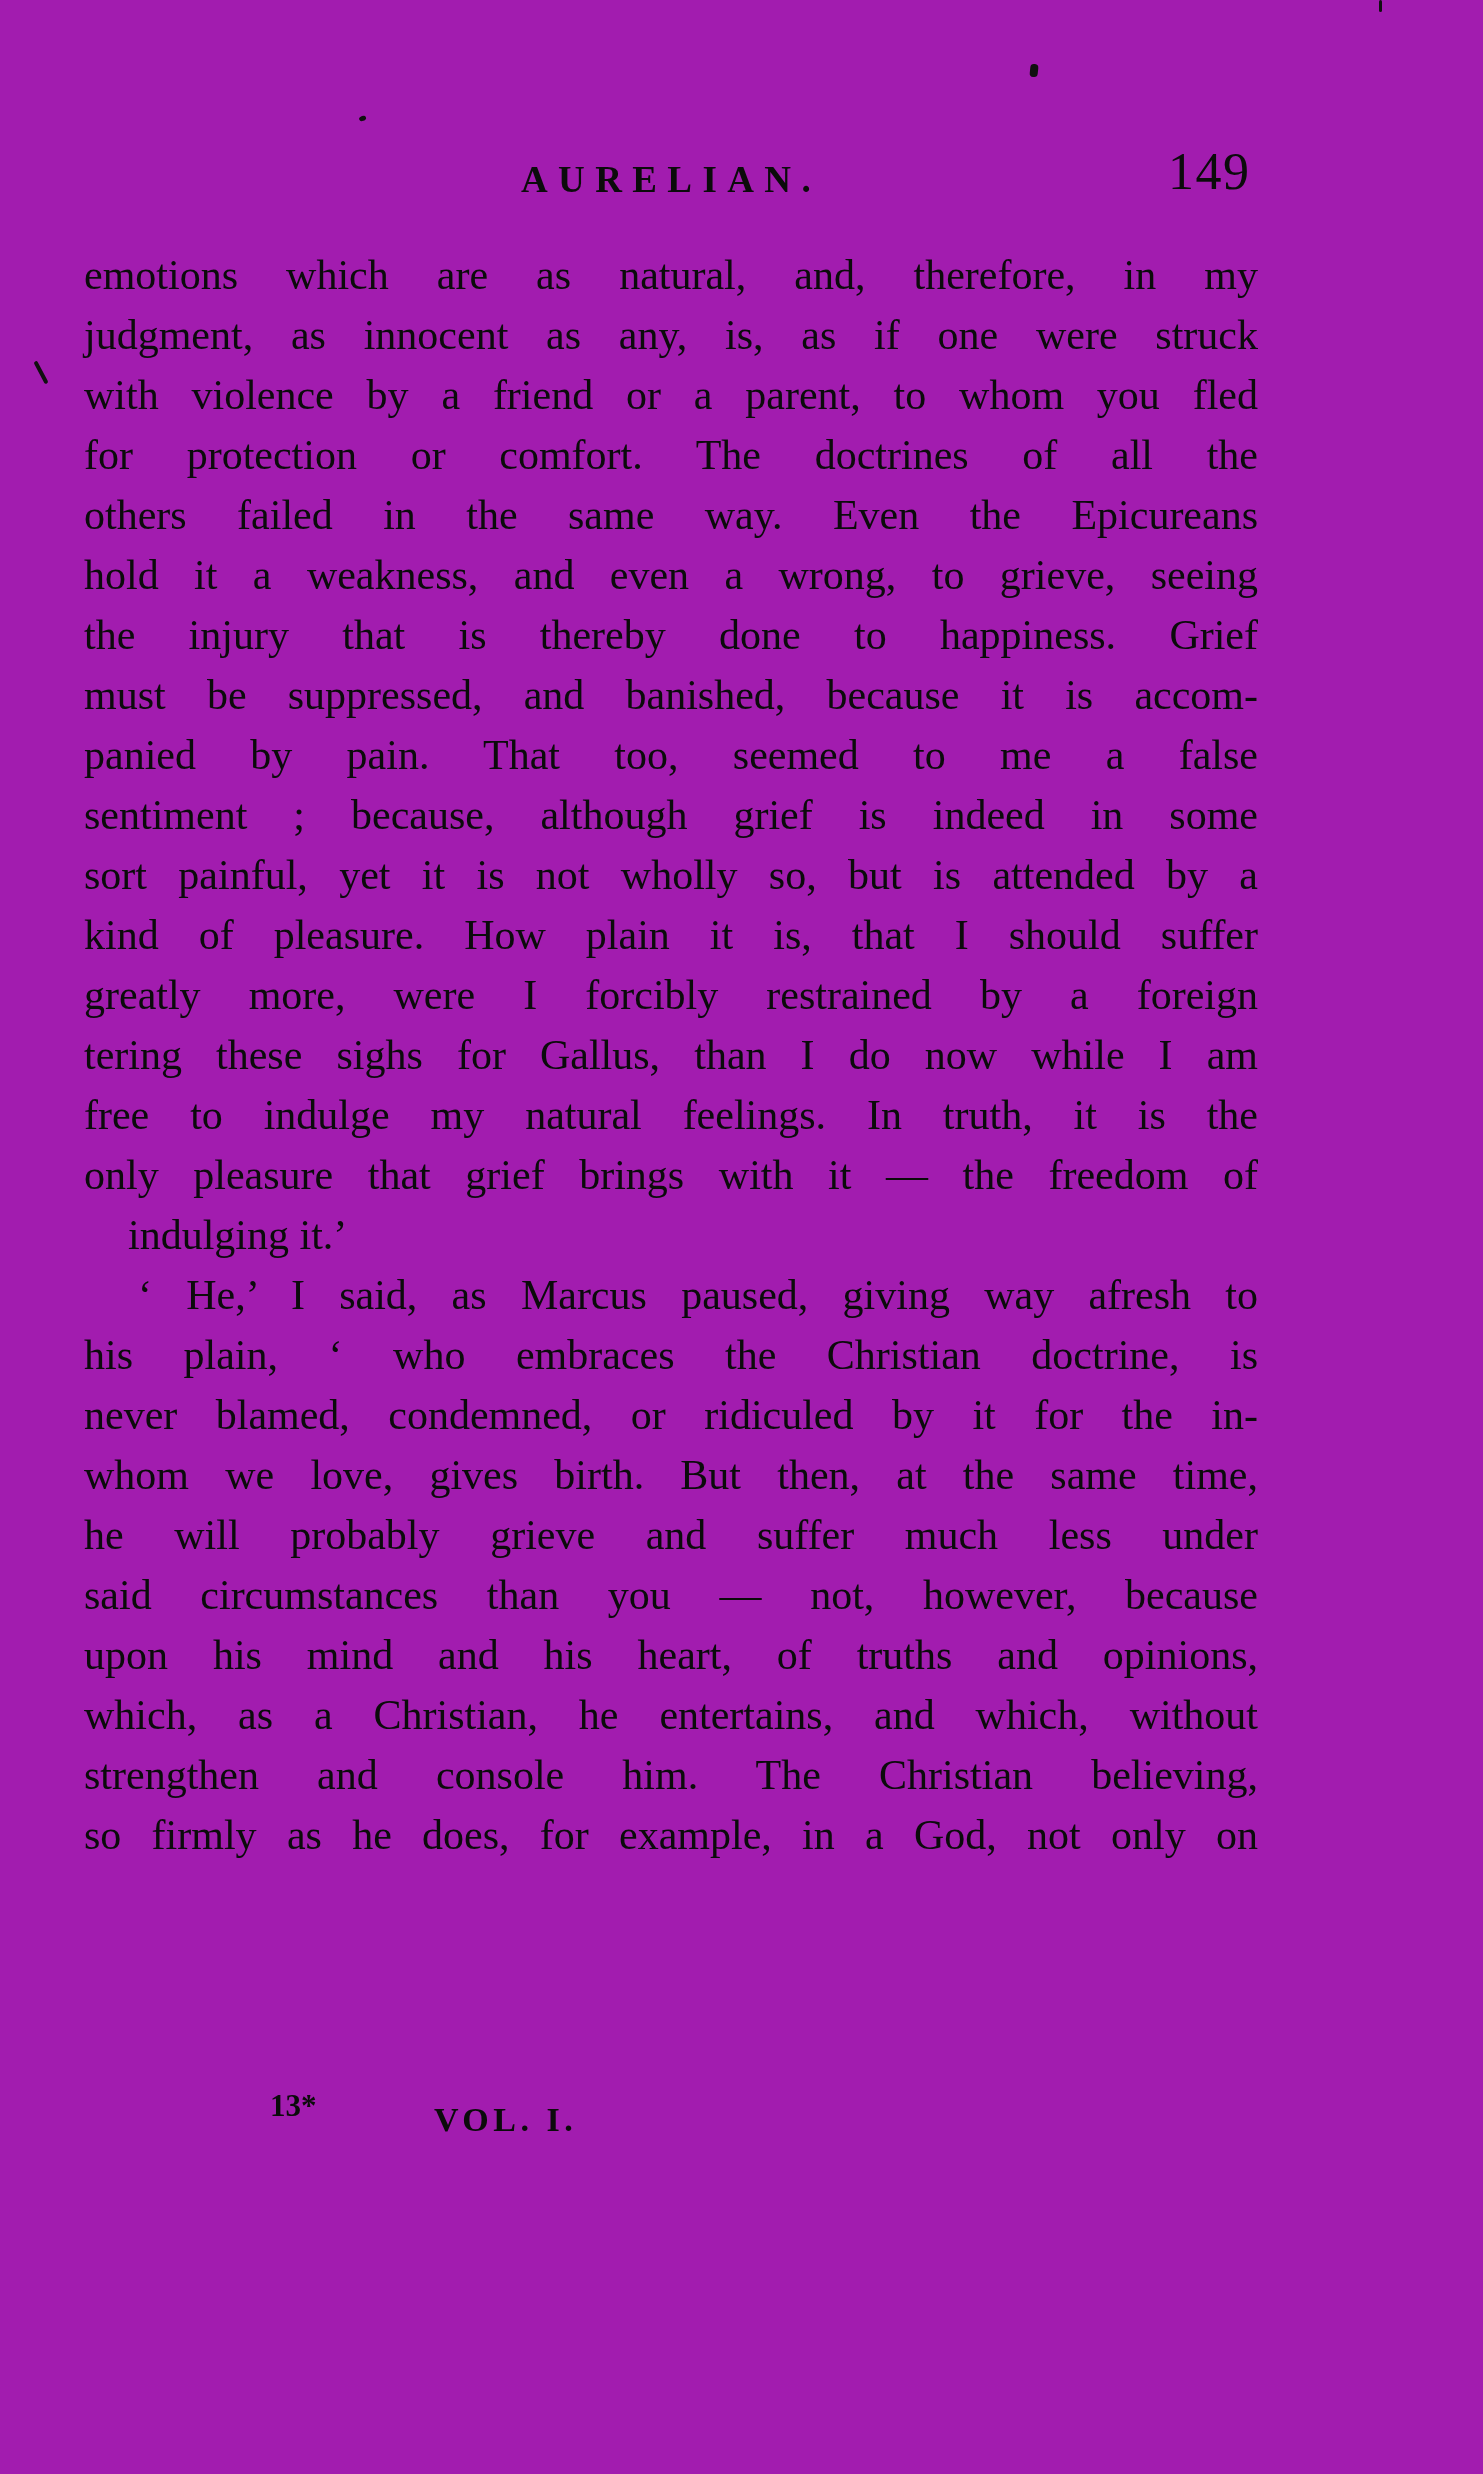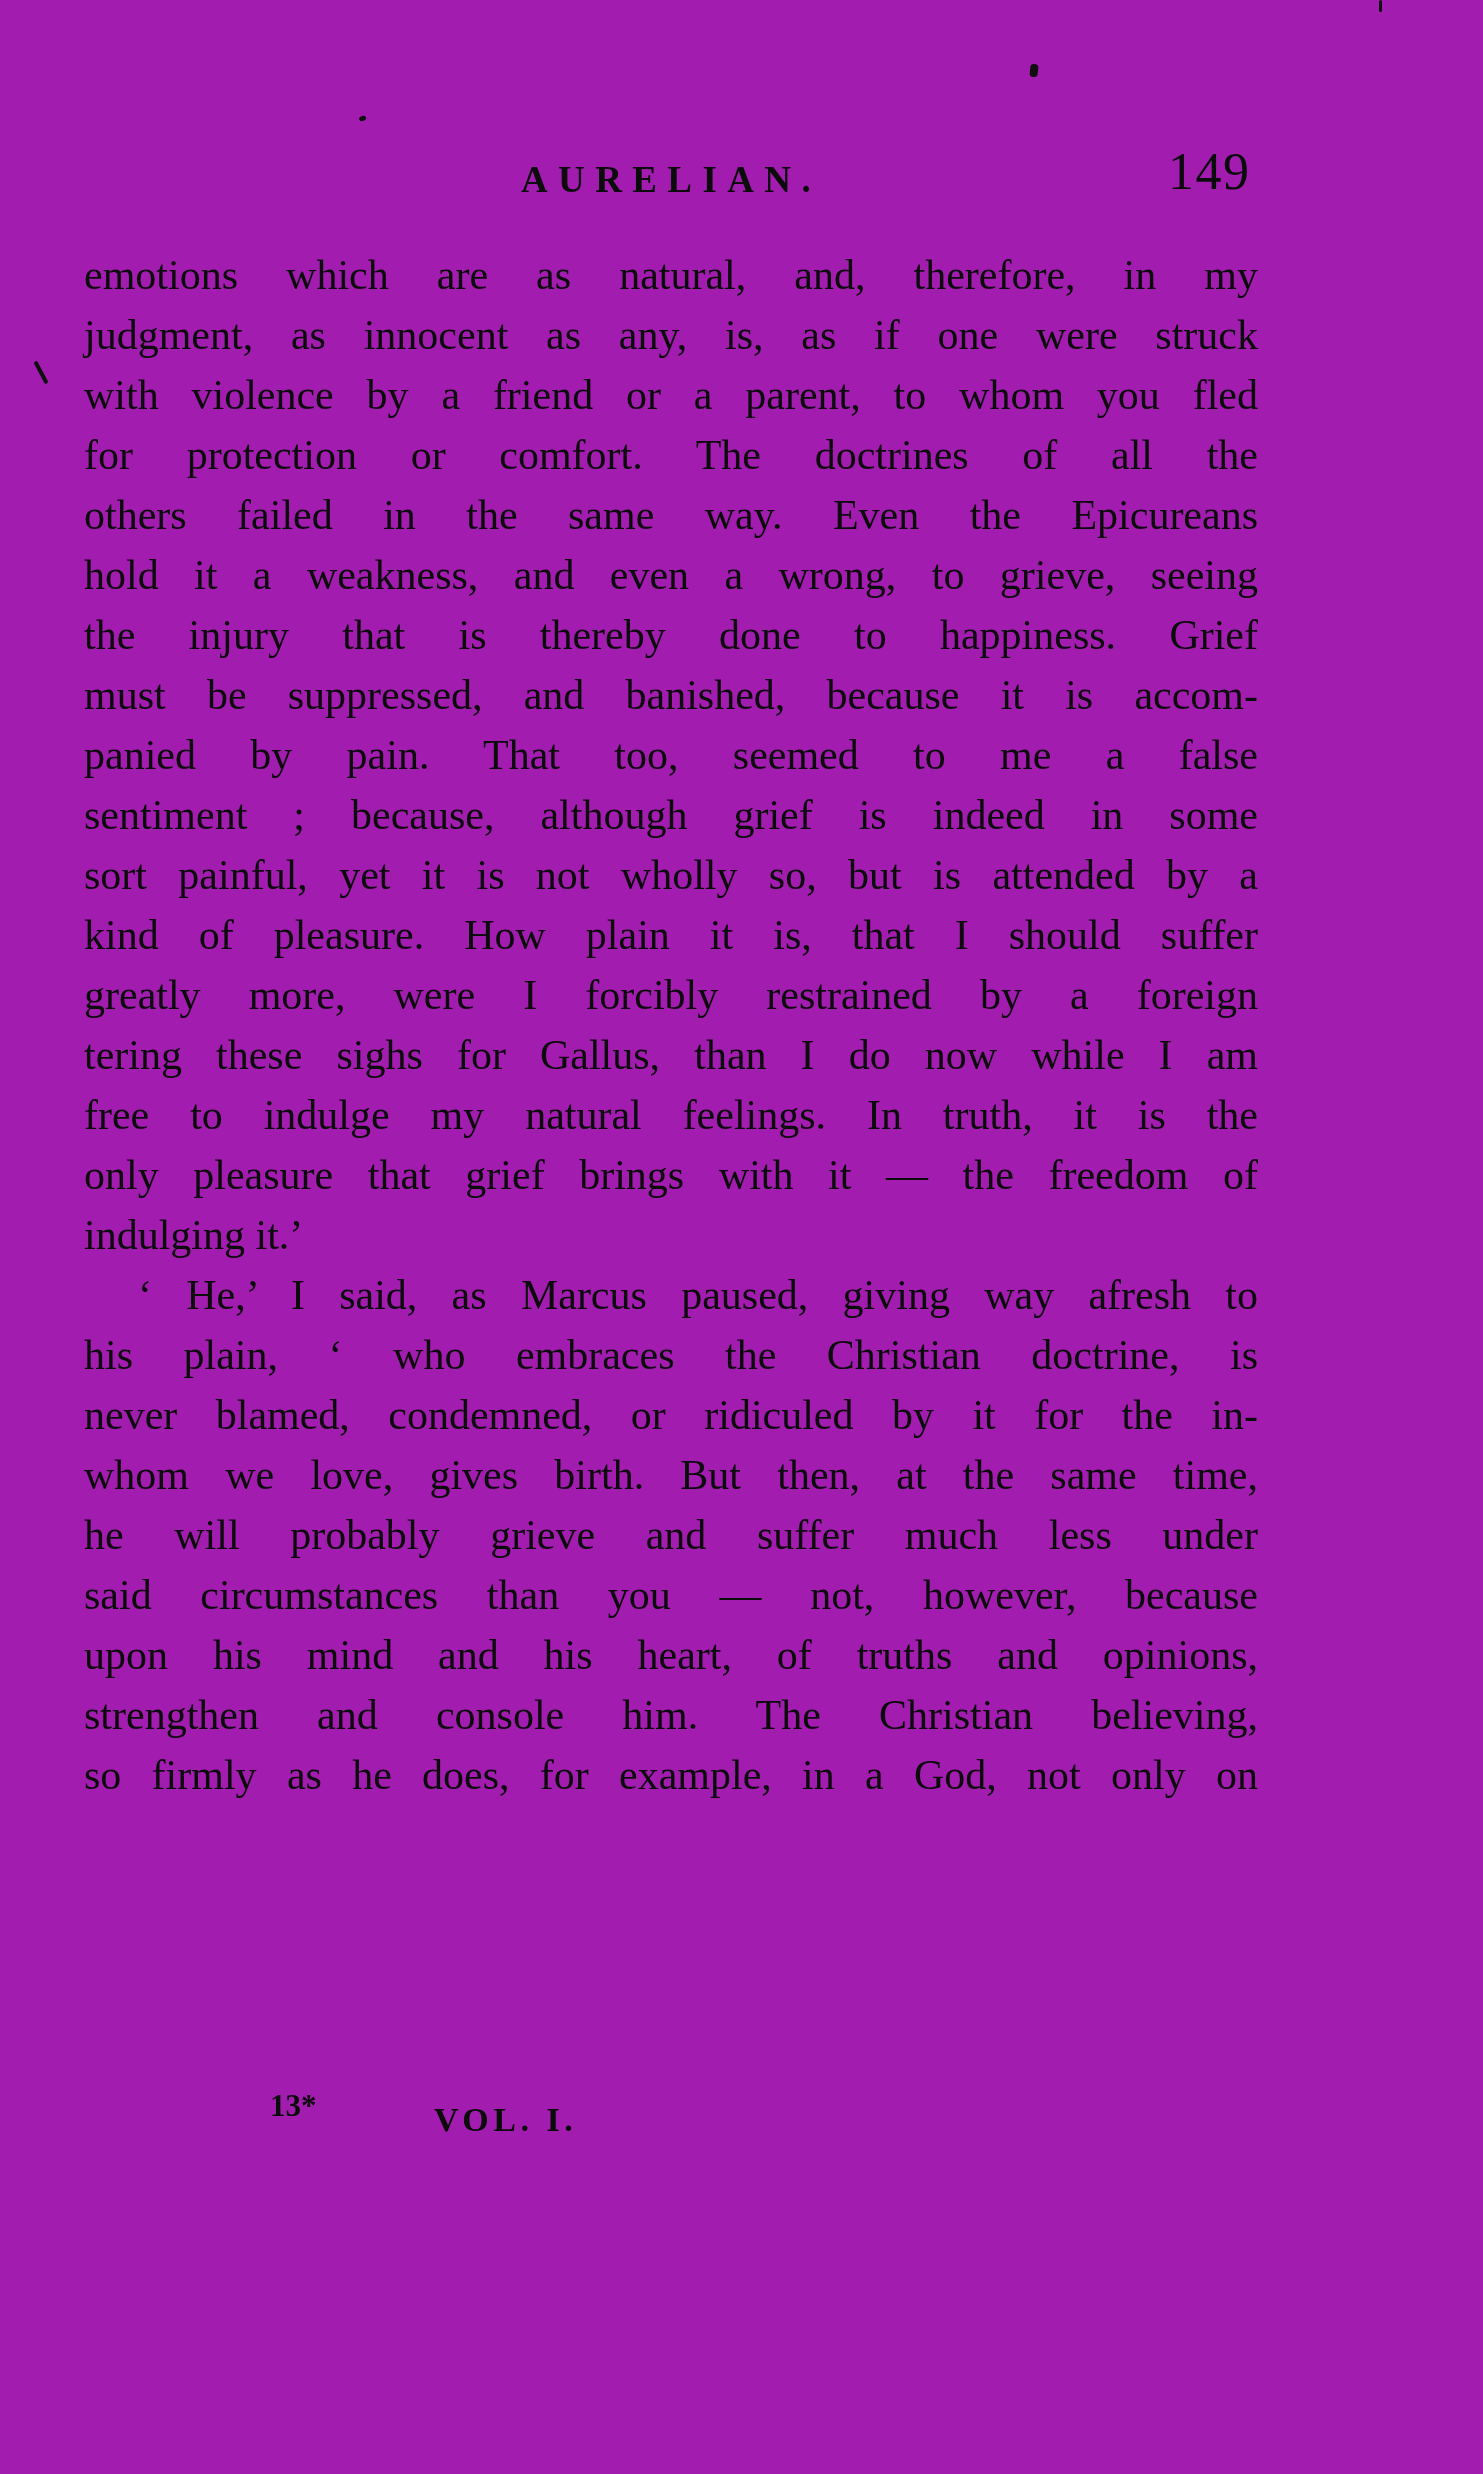--- a/index.html
+++ b/index.html
@@ -50,20 +50,21 @@
     line-height: 58px;
     font-size: 42px;
     text-align: justify;
     text-align-last: justify;
     white-space: nowrap;
     overflow: visible;
   }
   .line.no-just {
     text-align: left;
     text-align-last: left;
+    margin-left: 44px;
   }
   .line.indent { padding-left: 54px; }
 
   
   .footer-sig {
     position: absolute;
     left: 270px;
     top: 2088px;
     font-size: 31px;
     font-weight: bold;
@@ -137,20 +138,21 @@
         <div class="line no-just">indulging it.’</div>
       </div>
       <div class="paragraph">
         <div class="line indent">‘ He,’ I said, as Marcus paused, giving way afresh to</div>
         <div class="line">his plain, ‘ who embraces the Christian doctrine, is</div>
         <div class="line">never blamed, condemned, or ridiculed by it for the in-</div>
         <div class="line">whom we love, gives birth. But then, at the same time,</div>
         <div class="line">he will probably grieve and suffer much less under</div>
         <div class="line">said circumstances than you — not, however, because</div>
         <div class="line">upon his mind and his heart, of truths and opinions,</div>
+        <div class="line">which, as a Christian, he entertains, and which, without</div>
         <div class="line">strengthen and console him. The Christian believing,</div>
         <div class="line">so firmly as he does, for example, in a God, not only on</div>
       </div>
     </div>
 
   <div>
     <span class="footer-sig">13*</span>
     <span class="footer-vol">VOL. I.</span>
   </div>
 

